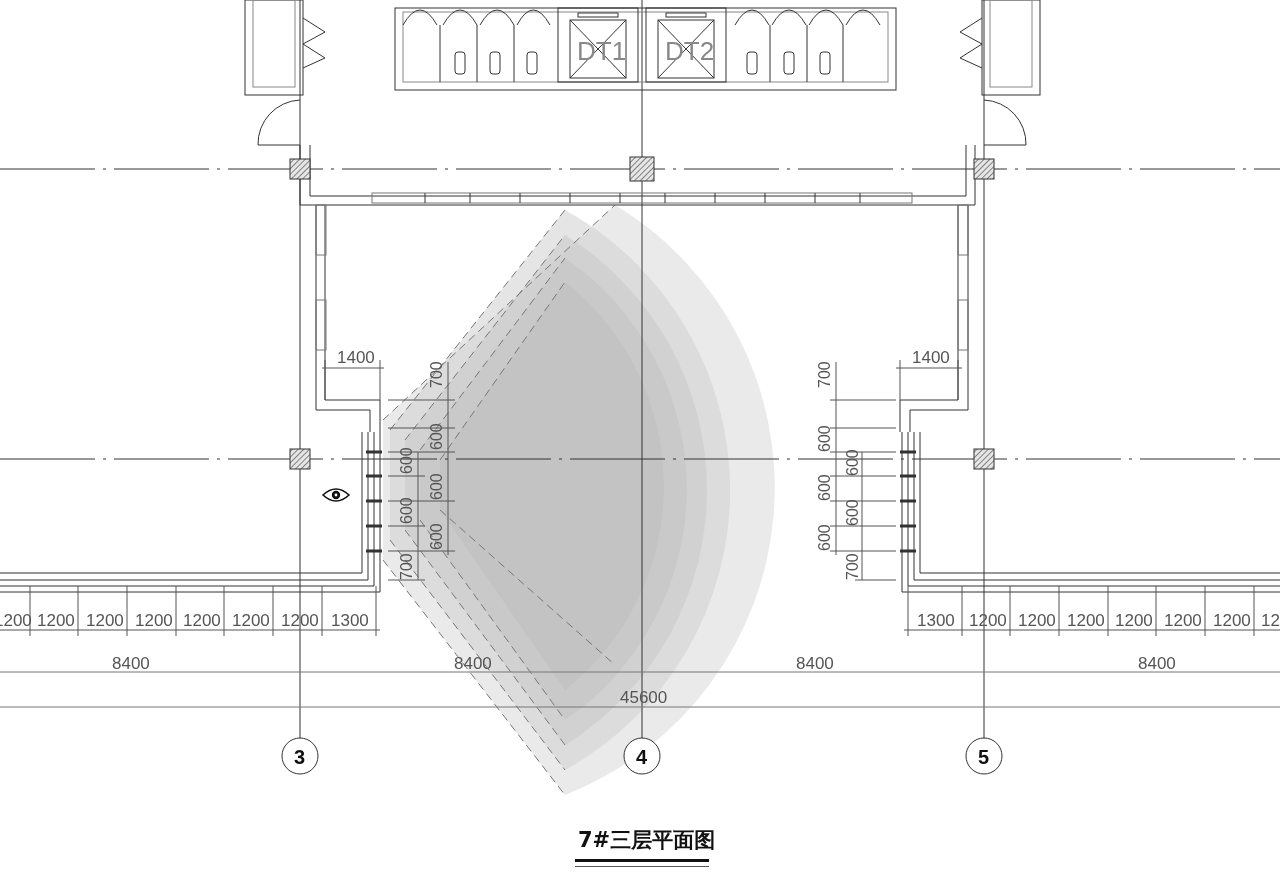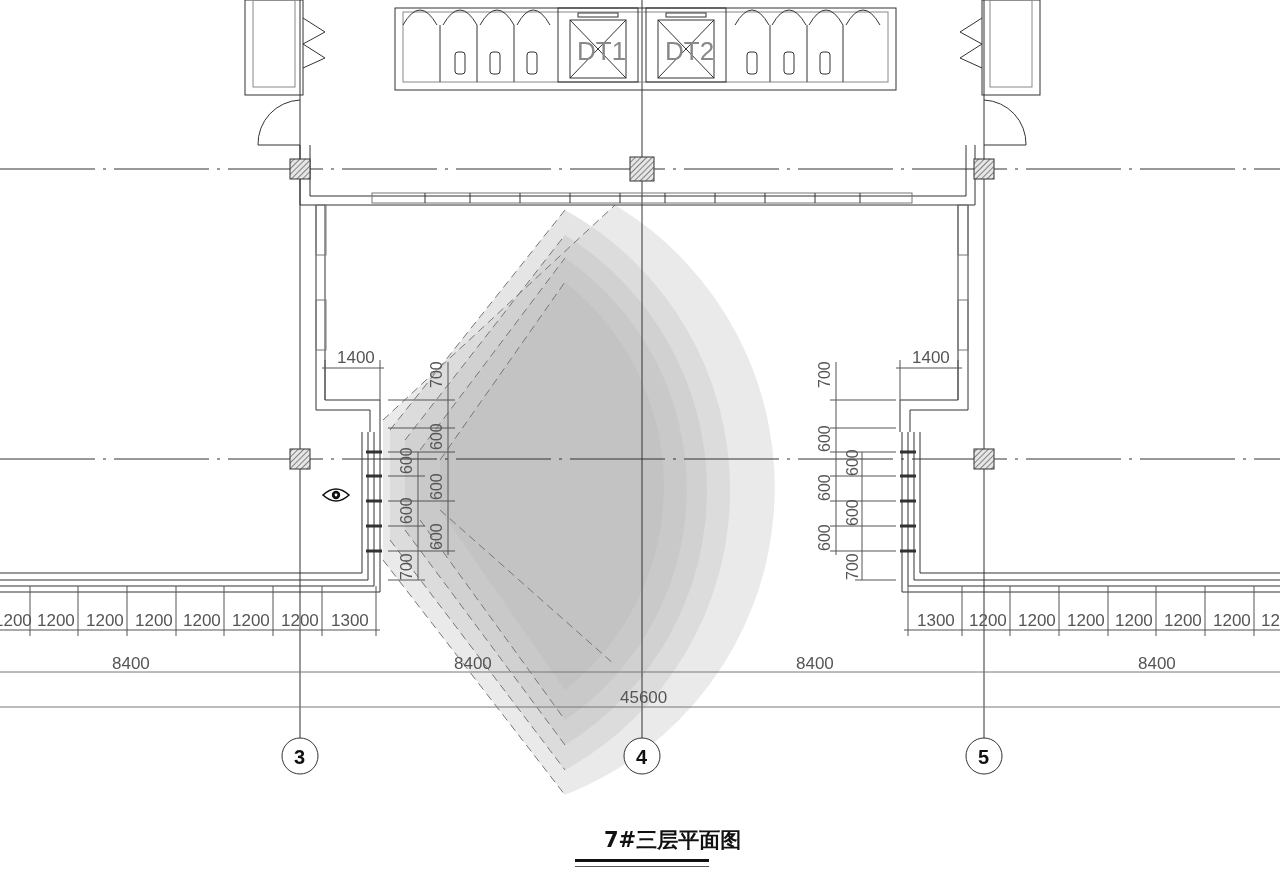--- a/index.html
+++ b/index.html
@@ -2,21 +2,21 @@
 <html><head>
 <meta charset="utf-8">
 <style>
   html,body{margin:0;padding:0;background:#ffffff;}
   body{width:1280px;height:886px;overflow:hidden;position:relative;font-family:"Liberation Sans",sans-serif;}
   #canvas{position:absolute;left:0;top:0;width:1280px;height:886px;}
   .dim{font-family:"Liberation Sans Narrow","Liberation Sans",sans-serif;font-size:17px;fill:#555;}
   .dimv{font-family:"Liberation Sans",sans-serif;font-size:16px;fill:#555;}
   .axis-num{font-family:"Liberation Sans",sans-serif;font-size:20px;font-weight:bold;fill:#111;}
   .room{font-family:"Liberation Sans",sans-serif;font-size:26px;fill:#888;}
-  .title{position:absolute;left:604px;top:826px;font-family:"DejaVu Sans",sans-serif;font-size:21px;font-weight:bold;color:#111;letter-spacing:0px;}
+  .title{position:absolute;left:578px;top:826px;font-family:"DejaVu Sans",sans-serif;font-size:21px;font-weight:bold;color:#111;letter-spacing:0px;}
   .title-line1{position:absolute;left:575px;top:859px;width:134px;height:3px;background:#111;}
   .title-line2{position:absolute;left:575px;top:866px;width:134px;height:1px;background:#555;}
   .eye{position:absolute;left:322px;top:486px;width:28px;height:18px;}
 </style>
 </head>
 <body>
 
 <svg id="canvas" viewBox="0 0 1280 886" xmlns="http://www.w3.org/2000/svg">
   <defs>
     <pattern id="hatch" width="4" height="4" patternUnits="userSpaceOnUse" patternTransform="rotate(45)">

